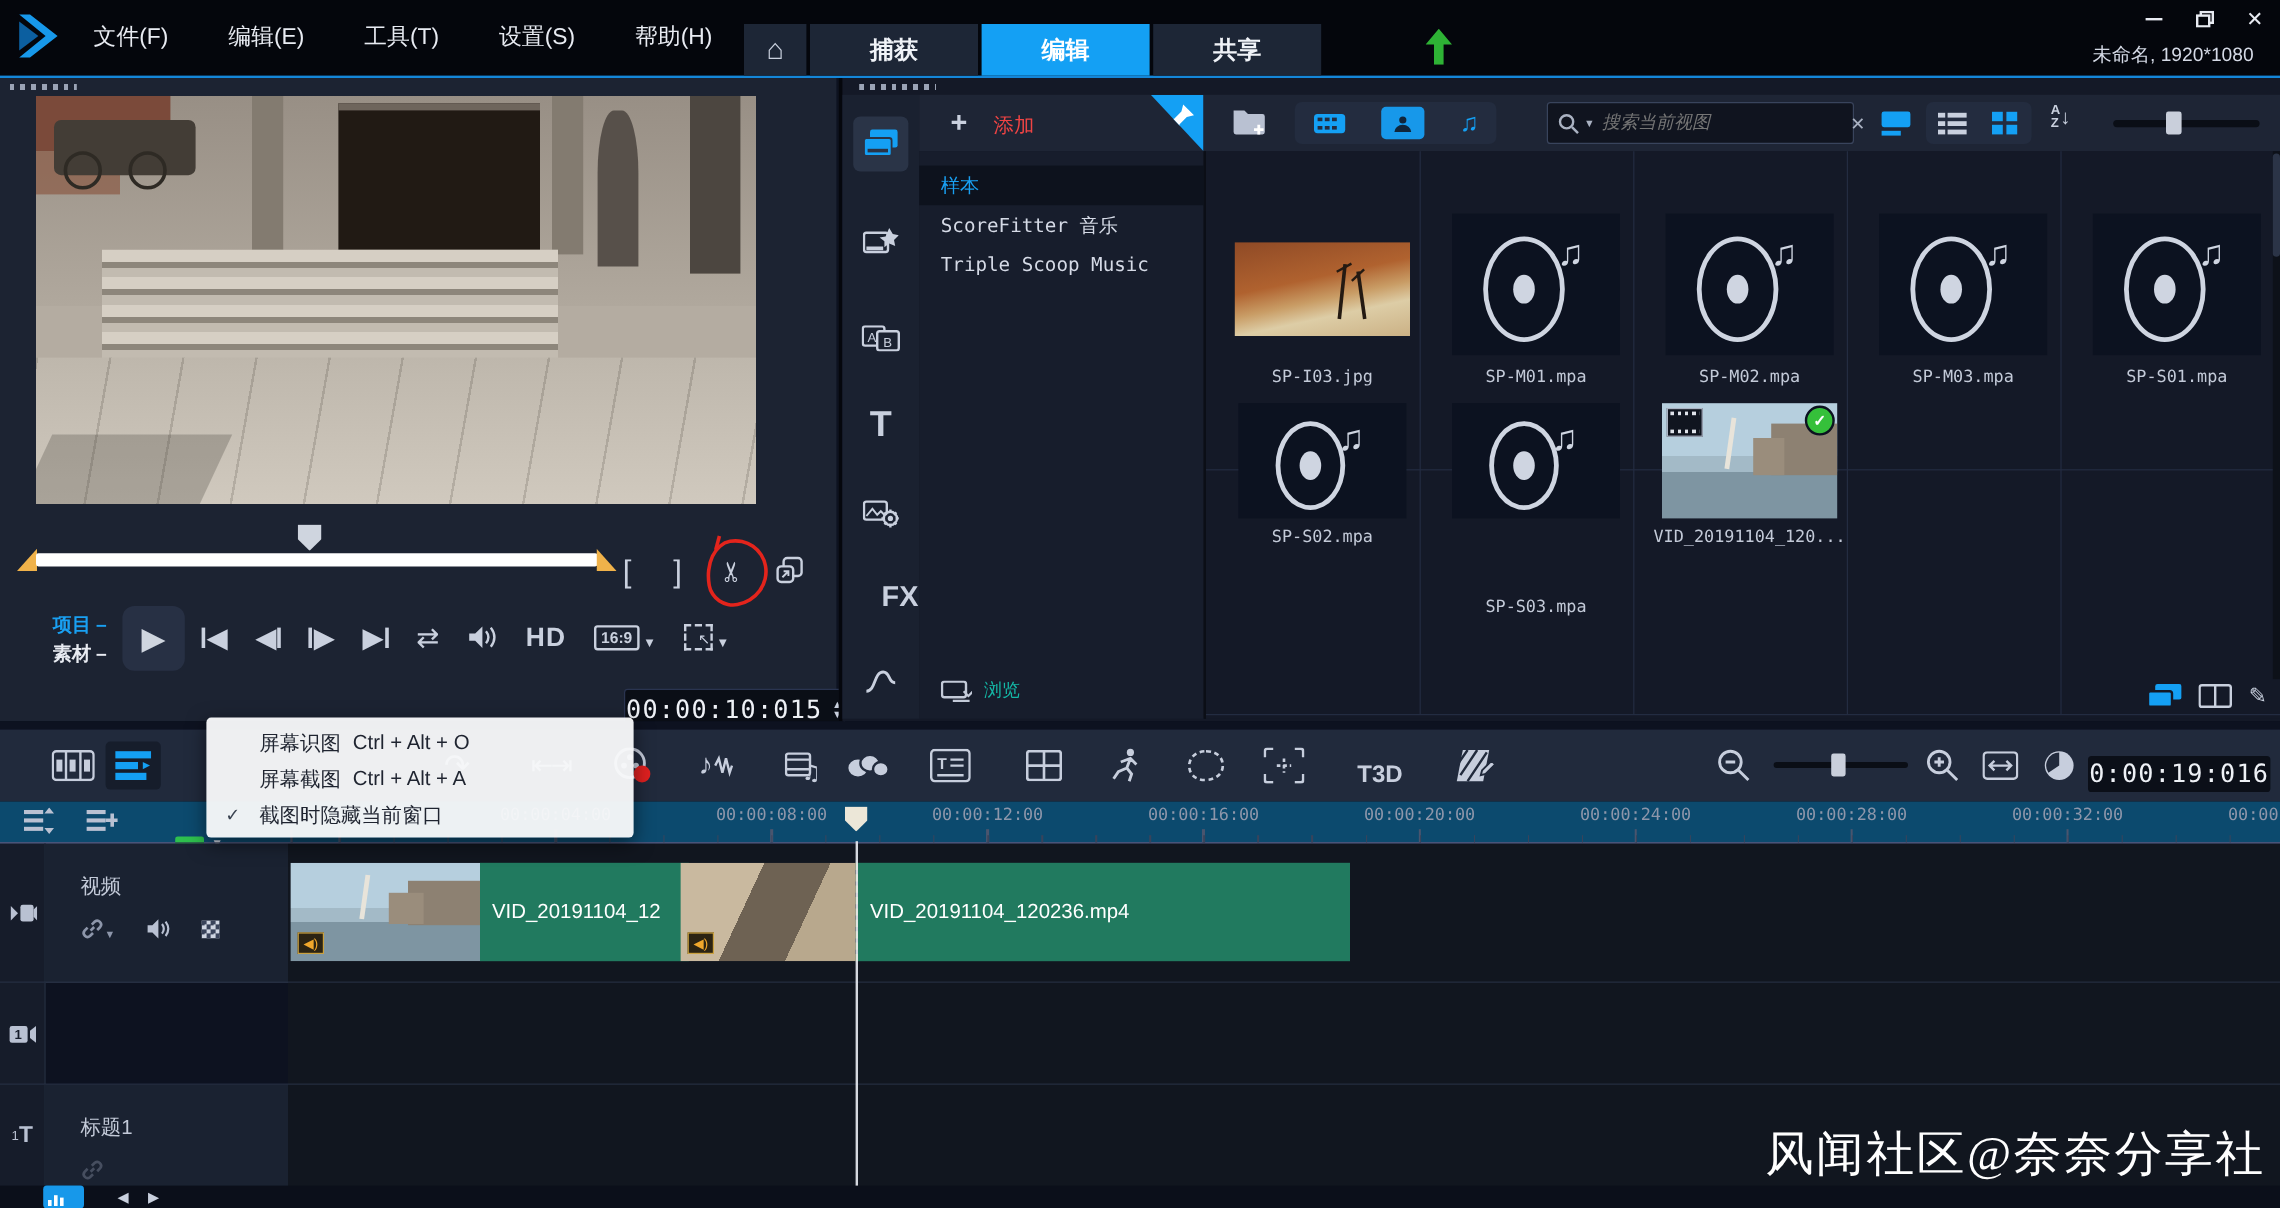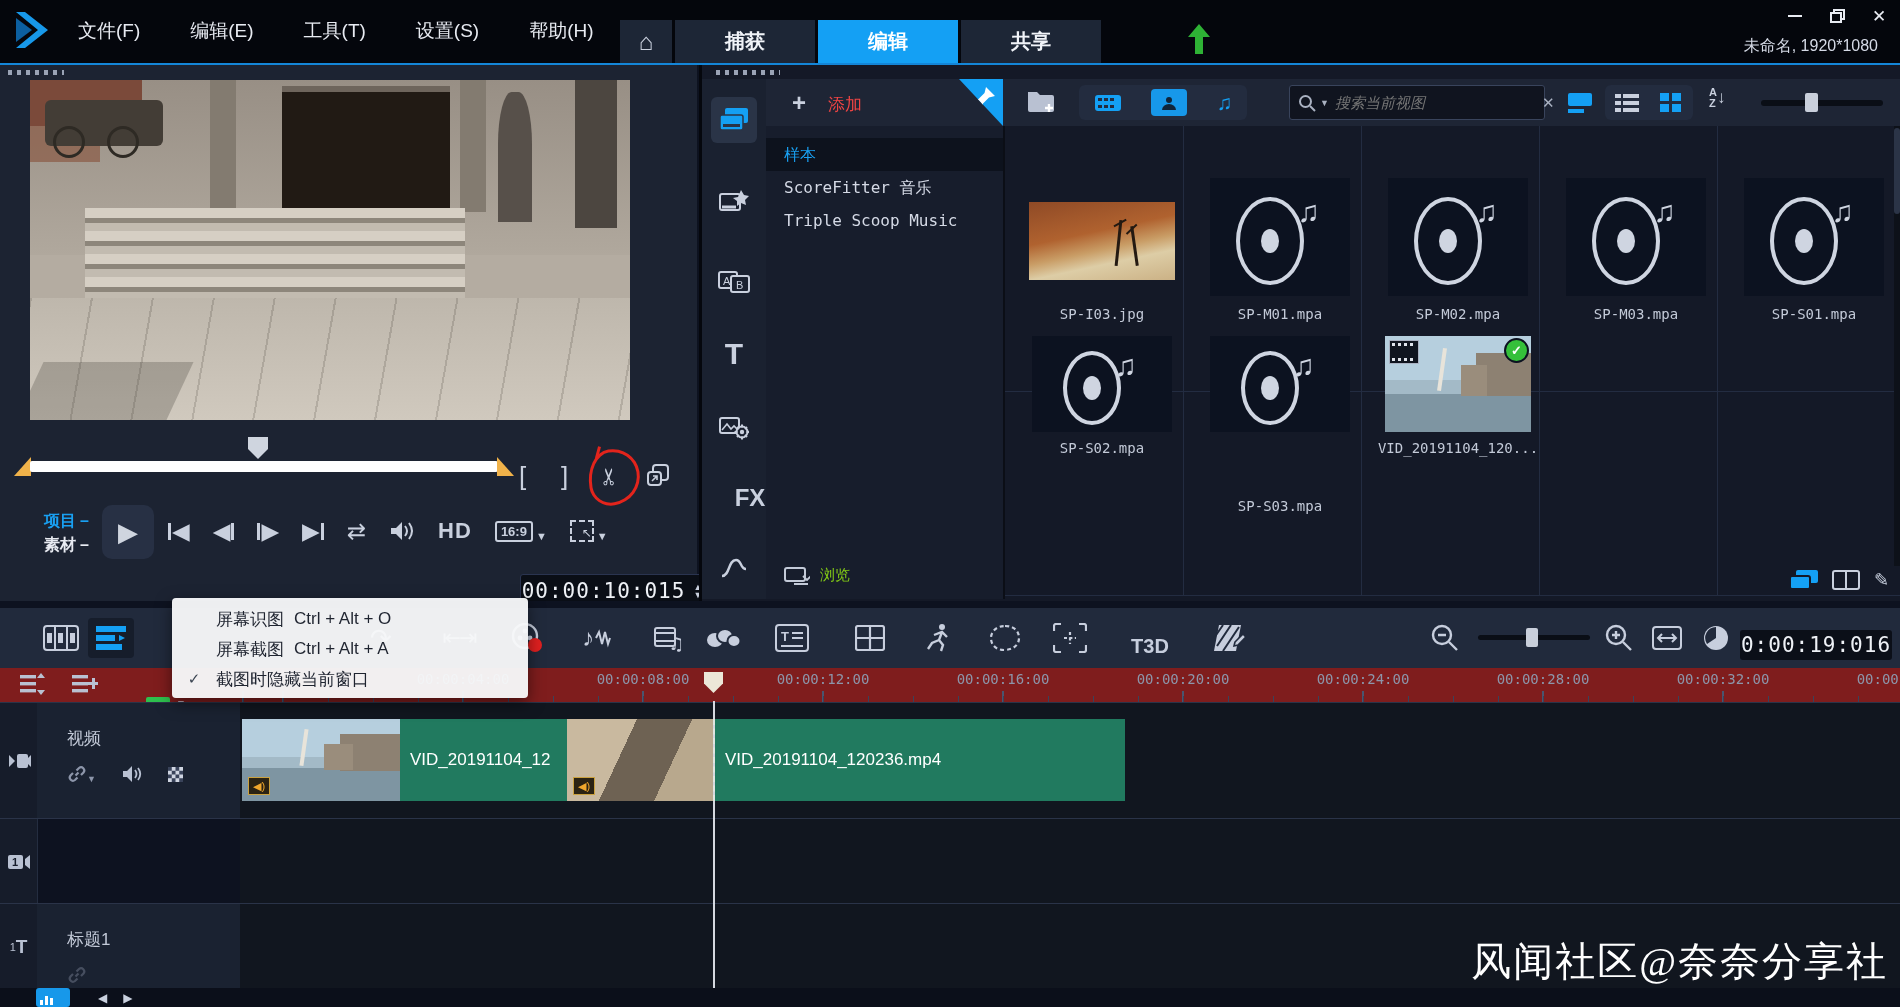--- a/index.html
+++ b/index.html
@@ -78,21 +78,21 @@
   .side-tile.active{background:#2a3447;}
   #catheader{left:64px;top:14px;width:1137px;height:47px;background:#1e2535;}
   #catcol{left:64px;top:61px;width:237px;height:473px;background:#171d2c;}
   #addplus{left:26px;top:10px;font-size:24px;font-weight:bold;color:#c9d0de;}
   #addlabel{left:62px;top:14px;font-size:17px;color:#ef4444;}
   #pintab{left:193px;top:0;width:44px;height:47px;background:#14a0f4;clip-path:polygon(0 0,100% 0,100% 100%);}
   #catlist{left:0;top:12px;width:237px;}
   .catitem{height:33px;line-height:33px;padding-left:18px;font-size:16px;color:#d5dae6;
     font-family:"DejaVu Sans Mono",monospace;white-space:nowrap;}
   .catitem.sel{background:#0d121d;color:#19a0f2;}
-  #browse{left:18px;bottom:14px;display:flex;gap:10px;align-items:center;font-size:15px;color:#84cc16;}
+  #browse{left:18px;bottom:14px;display:flex;gap:10px;align-items:center;font-size:15px;color:#14b8a6;}
   #conthdr{left:301px;top:14px;width:900px;height:47px;}
   #folderadd{left:24px;top:9px;}
   #filtergroup{left:76px;top:6px;width:168px;height:35px;background:#232c3f;border-radius:6px;
     display:flex;align-items:center;justify-content:space-around;}
   .persontile{width:36px;height:27px;background:#1798ea;border-radius:4px;display:flex;align-items:center;justify-content:center;}
   .notei{color:#14a0f4;font-size:21px;}
   #searchbox{left:286px;top:6px;width:238px;height:33px;background:#10141f;border:1px solid #39445c;border-radius:3px;
     display:flex;align-items:center;padding:0 8px;gap:4px;}
   #searchbox input{flex:1;background:transparent;border:0;outline:0;color:#9aa3b5;font-style:italic;font-size:15px;
     font-family:"Liberation Sans",sans-serif;}
@@ -135,21 +135,21 @@
   #timeline{left:0;top:601px;width:1900px;height:406px;background:#0d1220;}
   #tltoolbar{left:0;top:7px;width:1900px;height:60px;background:#212a3c;}
   .tool{top:10px;height:40px;display:flex;align-items:center;justify-content:center;color:#c7cedd;}
   .tool.activebg{background:#161d2b;border-radius:4px;}
   .t3d{font-size:20px;font-weight:bold;align-items:flex-end;}
   #tlslider{left:1478px;top:27px;width:112px;height:5px;background:#0a0e16;border-radius:3px;}
   #tlslider .thumb{left:48px;top:-7px;width:12px;height:19px;background:#c9cfdb;border-radius:2px;}
   #tl-timecode{left:1740px;top:22px;width:152px;height:30px;background:#0b0f18;border-radius:3px;
     display:flex;align-items:center;justify-content:center;}
   
-  #ruler{left:0;top:67px;width:1900px;height:34px;background:#7f1d1d;border-bottom:1px solid #c4b5fd;}
+  #ruler{left:0;top:67px;width:1900px;height:34px;background:#0c4a6e;border-bottom:1px solid #c4b5fd;}
   .rlabel{top:3px;font-size:14px;color:#8d96aa;font-family:"DejaVu Sans Mono",monospace;transform:translateX(-50%);}
   #ticks-min{left:240px;right:0;bottom:0;height:6px;
     background:repeating-linear-gradient(90deg,#39435a 0 1px,transparent 1px 45px);background-position-x:43px;}
   #ticks-maj{left:240px;right:0;bottom:0;height:11px;
     background:repeating-linear-gradient(90deg,#4a556e 0 2px,transparent 2px 180px);background-position-x:42px;}
   #trackmgr{left:18px;top:4px;display:flex;gap:22px;}
   .mgricon{width:30px;height:24px;display:flex;align-items:center;justify-content:center;color:#b9c1d2;}
   #greenswatch{left:146px;top:29px;width:24px;height:13px;background:#2ec04e;border-radius:2px;}
   #greencaret{left:176px;top:30px;font-size:10px;color:#c9d0de;}
   

